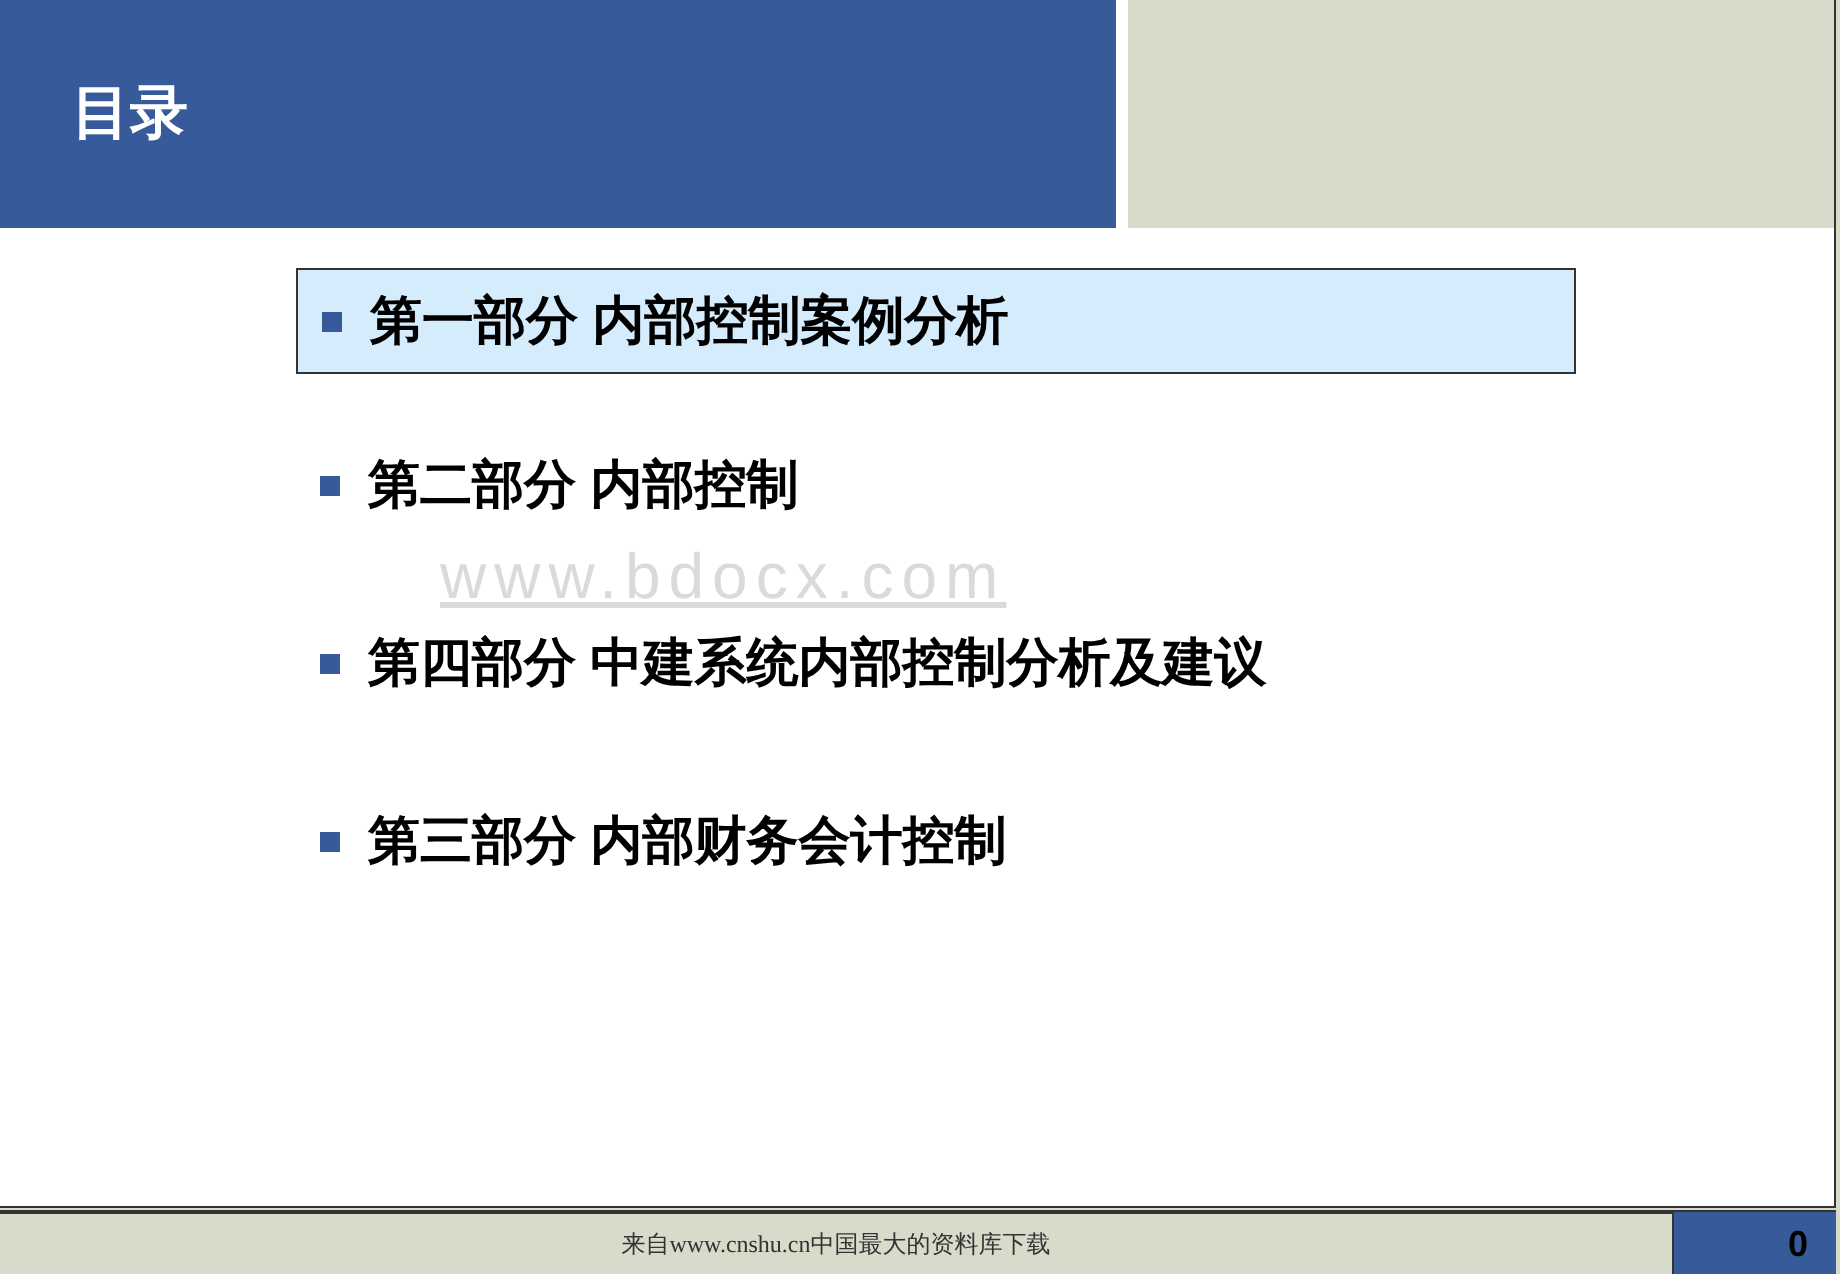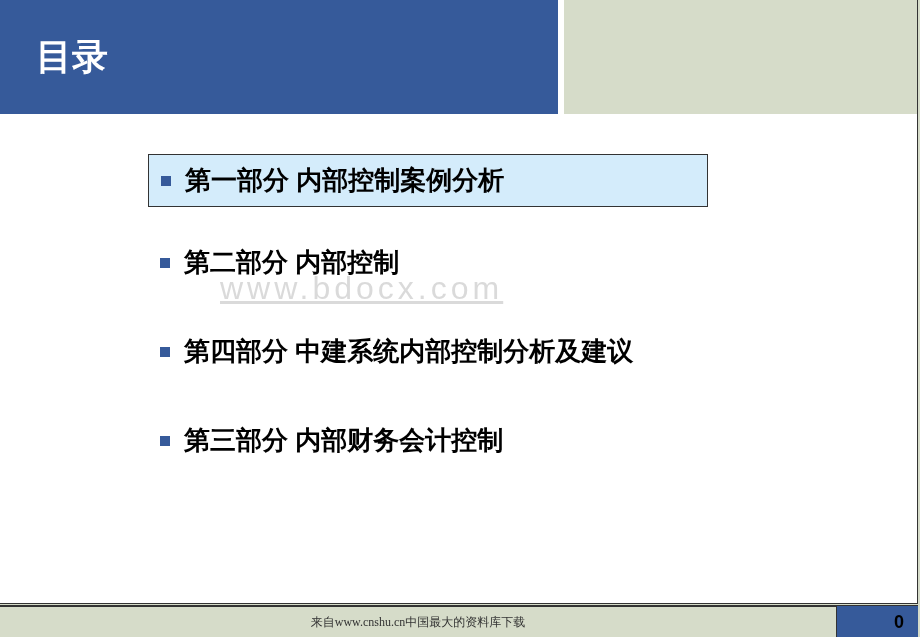--- a/index.html
+++ b/index.html
@@ -33,21 +33,21 @@
     .header-left {
       width: 558px;
       height: 114px;
       background: #365a9a;
       display: flex;
       align-items: center;
       padding-left: 36px;
     }
     .header-title {
       color: #ffffff;
-      font-size: 36px;
+      font-size: 29px;
       font-weight: bold;
     }
     .header-right {
       flex: 1;
       height: 114px;
       background: #d6dcc9;
       border-left: 6px solid #ffffff;
     }
     .content {
       padding-top: 20px;
@@ -55,23 +55,22 @@
     }
     .item {
       display: flex;
       align-items: center;
       margin-bottom: 38px;
       padding: 8px 12px;
     }
     .item.highlighted {
       background: #d4ecfb;
       border: 1px solid #333;
-      width: 560px;
+      width: 640px;
       margin-bottom: 30px;
-      margin-top: 20px;
     }
     .bullet {
       width: 10px;
       height: 10px;
       background: #365a9a;
       margin-right: 14px;
       flex-shrink: 0;
     }
     .item-text {
       font-size: 26px;

